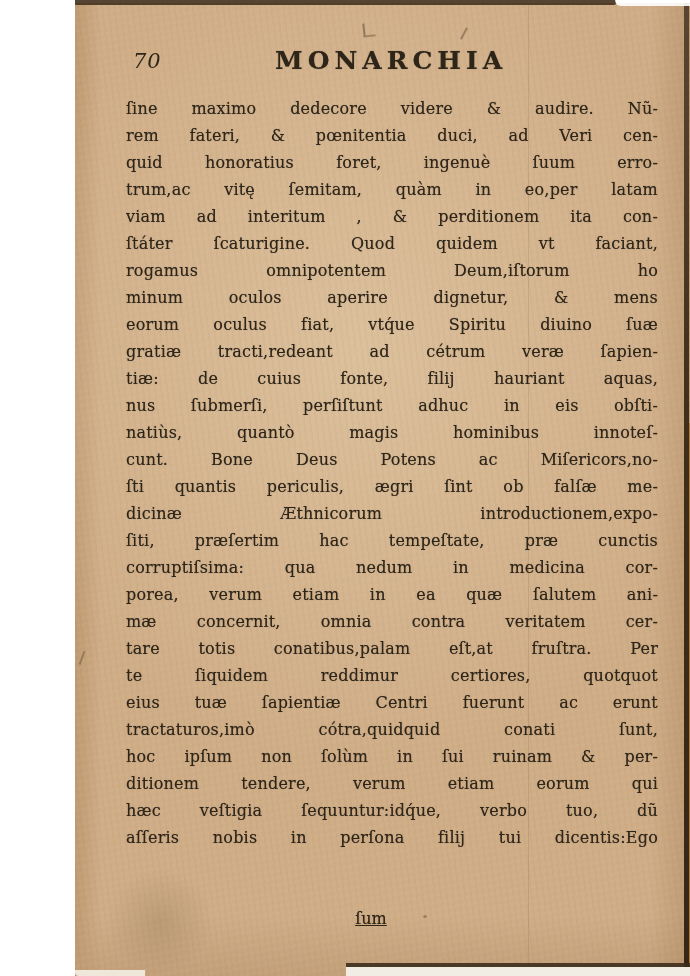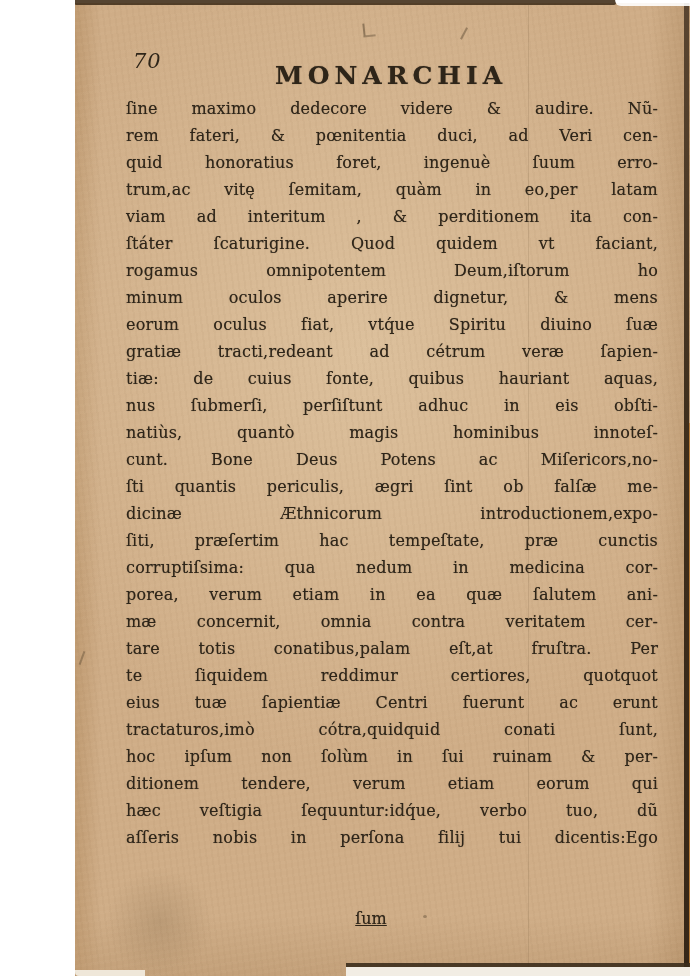--- a/index.html
+++ b/index.html
@@ -33,21 +33,21 @@
   .white-corner{position:absolute;left:577px;top:0;width:81px;height:6px;background:var(--bg);
             border-radius:0 0 0 6px;opacity:.9;}
   .edge-bottom{position:absolute;left:308px;top:963px;width:350px;height:4px;background:#3c2d1c;opacity:.9;}
   .white-bottom{position:absolute;left:308px;top:967px;width:382px;height:9px;background:#f2ede4;}
   .white-bottom-left{position:absolute;left:37px;top:970px;width:70px;height:6px;background:#efe7d9;border-radius:0 0 0 4px;}
   .crease{position:absolute;left:453px;top:0;width:1px;height:973px;background:rgba(95,70,42,0.14);}
 
   
   .folio{position:absolute;left:58px;top:46px;font-size:21px;font-style:italic;
          color:var(--ink);letter-spacing:1px;}
-  .running-title{position:absolute;left:51px;top:58px;width:530px;text-align:center;
+  .running-title{position:absolute;left:51px;top:43px;width:530px;text-align:center;
          font-size:25px;font-weight:bold;letter-spacing:5px;color:var(--ink);
          text-shadow:0 0 1px rgba(46,37,25,.55);}
 
   
   .textblock{position:absolute;left:51px;top:92px;width:532px;color:var(--ink);}
   .tline{font-size:16px;line-height:27px;height:27px;white-space:normal;
          text-align:justify;text-align-last:justify;-moz-text-align-last:justify;
          letter-spacing:.2px;text-shadow:0 0 .8px rgba(46,37,25,.5);}
   .catchword-row{text-align:center;padding-right:42px;font-size:16px;line-height:27px;
          color:var(--ink);text-shadow:0 0 .8px rgba(46,37,25,.5);text-decoration:underline;}
@@ -81,21 +81,21 @@
     <div class="tline">ſine maximo dedecore videre &amp; audire. Nũ-</div>
         <div class="tline">rem fateri, &amp; pœnitentia duci, ad Veri cen-</div>
         <div class="tline">quid honoratius foret, ingenuè ſuum erro-</div>
         <div class="tline">trum,ac vitę ſemitam, quàm in eo,per latam</div>
         <div class="tline">viam ad interitum , &amp; perditionem ita con-</div>
         <div class="tline">ſtáter ſcaturigine. Quod quidem vt faciant,</div>
         <div class="tline">rogamus omnipotentem Deum,iſtorum ho</div>
         <div class="tline">minum oculos aperire dignetur, &amp; mens</div>
         <div class="tline">eorum oculus fiat, vtq́ue Spiritu diuino ſuæ</div>
         <div class="tline">gratiæ tracti,redeant ad cétrum veræ ſapien-</div>
-        <div class="tline">tiæ: de cuius fonte, quibus hauriant aquas,</div>
+        <div class="tline">tiæ: de cuius fonte, filij hauriant aquas,</div>
         <div class="tline">nus ſubmerſi, perſiſtunt adhuc in eis obſti-</div>
         <div class="tline">natiùs, quantò magis hominibus innoteſ-</div>
         <div class="tline">cunt. Bone Deus Potens ac Miſericors,no-</div>
         <div class="tline">ſti quantis periculis, ægri ſint ob falſæ me-</div>
         <div class="tline">dicinæ Æthnicorum introductionem,expo-</div>
         <div class="tline">ſiti, præſertim hac tempeſtate, præ cunctis</div>
         <div class="tline">corruptiſsima: qua nedum in medicina cor-</div>
         <div class="tline">porea, verum etiam in ea quæ ſalutem ani-</div>
         <div class="tline">mæ concernit, omnia contra veritatem cer-</div>
         <div class="tline">tare totis conatibus,palam eſt,at fruſtra. Per</div>

